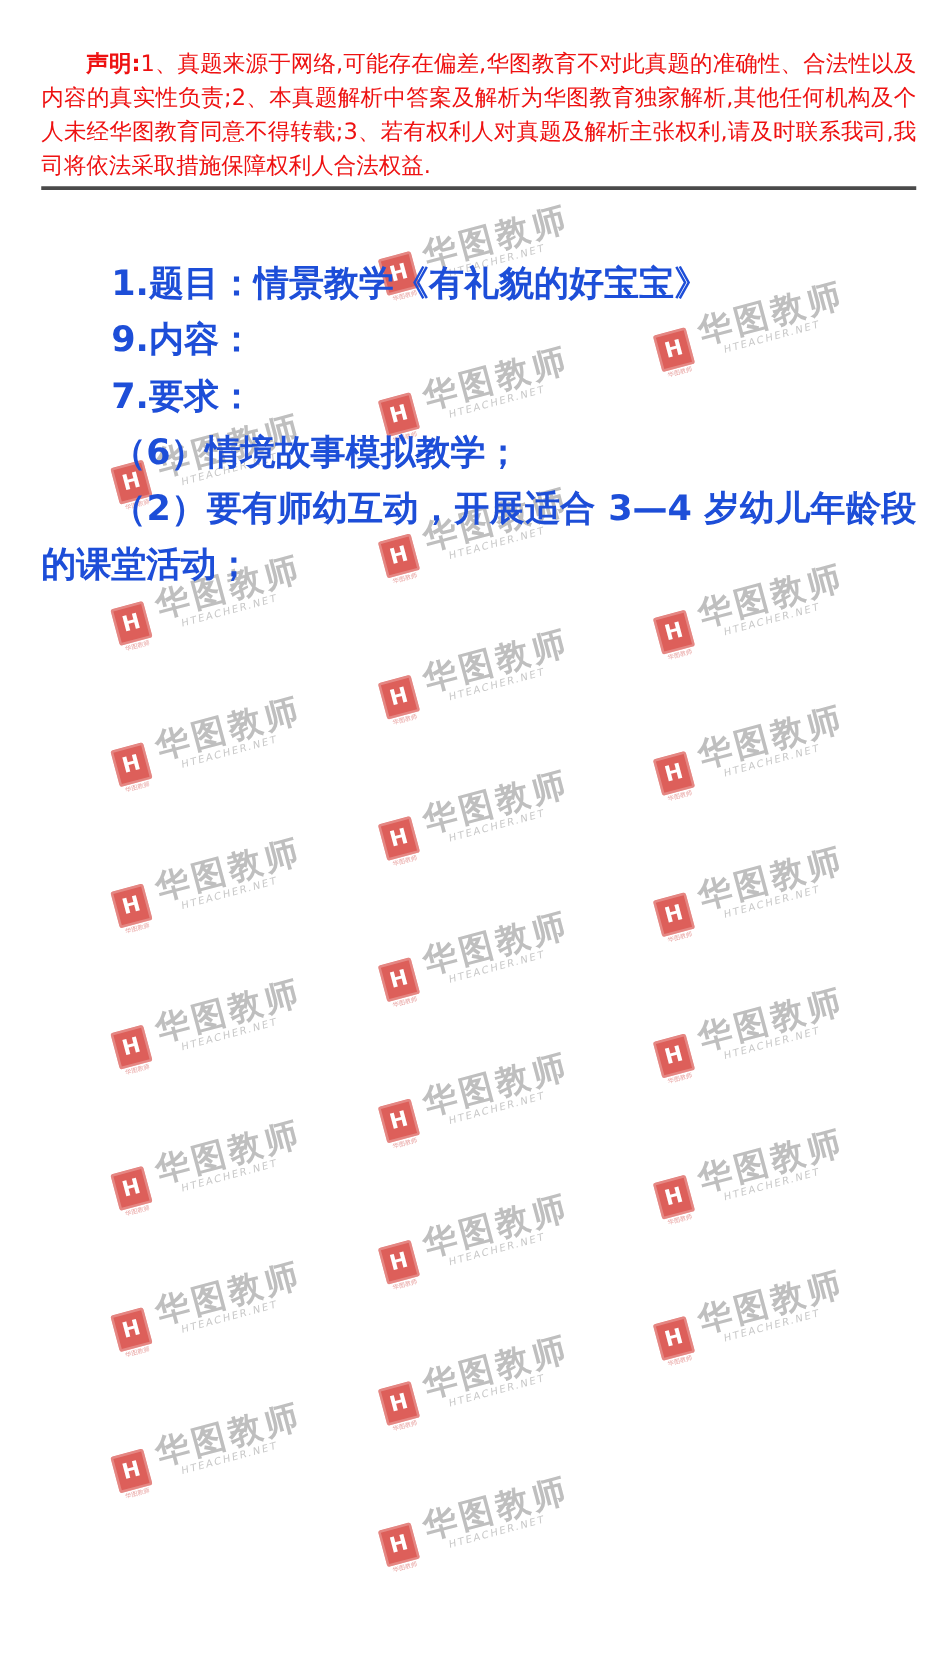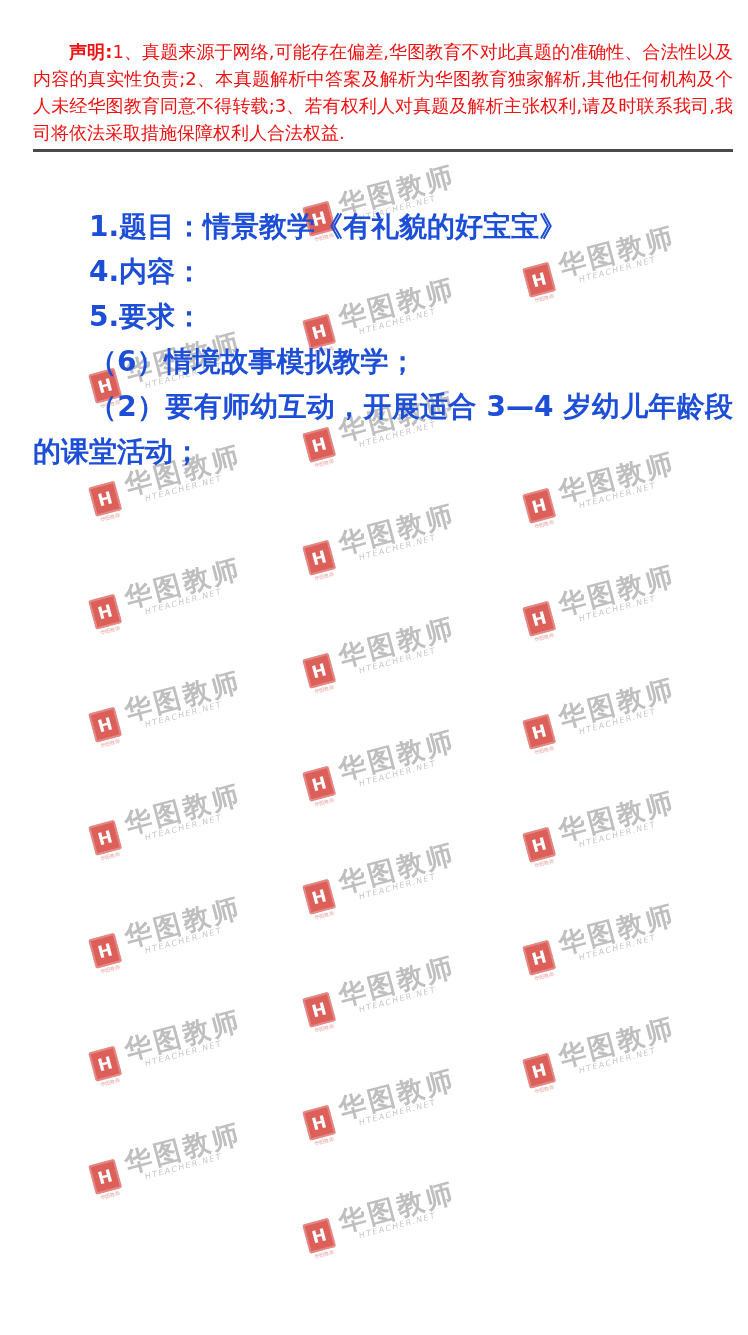--- a/index.html
+++ b/index.html
@@ -361,20 +361,20 @@
     </div>
 
   <div class="content">
     <p class="disclaimer"><b>声明:</b><span>1、真题来源于网络,可能存在偏差,华图教育不对此真题的准确性、合法性以及内容的真实性负责;2、本真题解析中答案及解析为华图教育独家解析,其他任何机构及个人未经华图教育同意不得转载;3、若有权利人对真题及解析主张权利,请及时联系我司,我司将依法采取措施保障权利人合法权益.</span></p>
 
     <div class="divider"></div>
 
 
     <div class="qbody">
       <p>1.题目：情景教学《有礼貌的好宝宝》</p>
-      <p>4.内容：</p>
-      <p>5.要求：</p>
+      <p>9.内容：</p>
+      <p>7.要求：</p>
       <p>（6）情境故事模拟教学；</p>
       <p>（2）要有师幼互动，开展适合 3—4 岁幼儿年龄段的课堂活动；</p>
     </div>
   </div>
 
 </div>
 
 </body></html>

